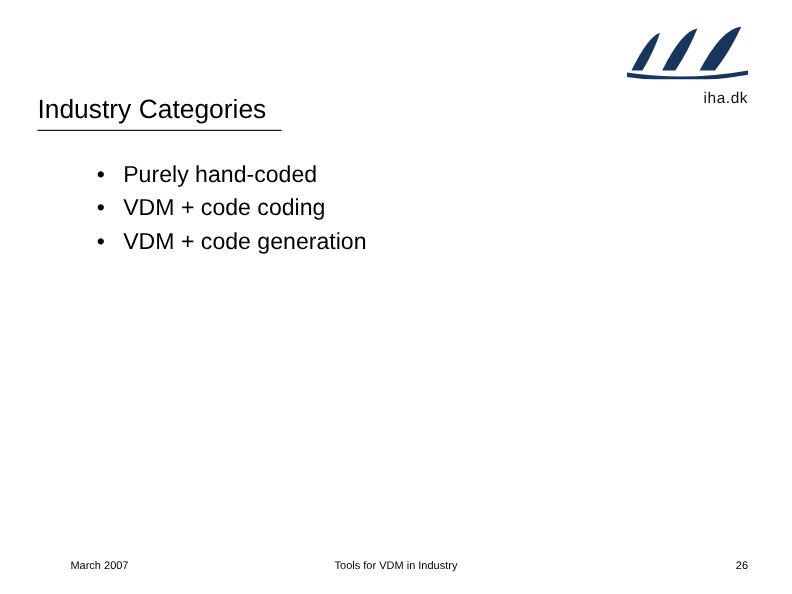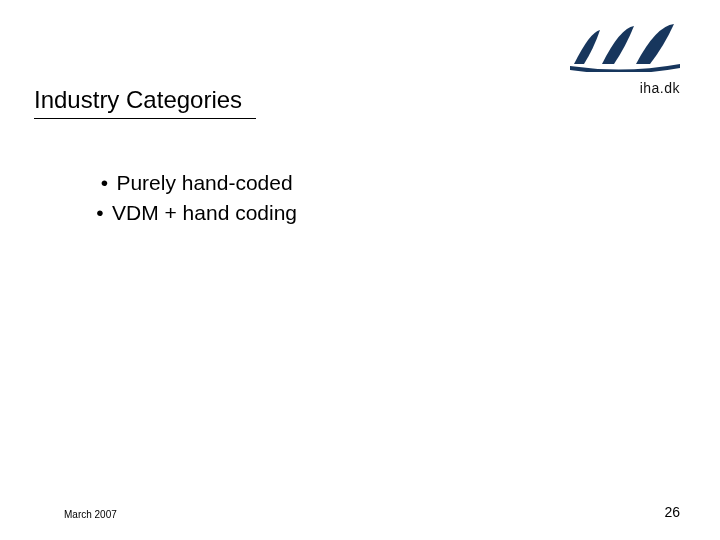--- a/index.html
+++ b/index.html
@@ -41,26 +41,25 @@
   .title-underline {
     position: absolute;
     top: 118px;
     left: 34px;
     width: 222px;
     height: 1px;
     background: #000;
   }
   .bullets {
     position: absolute;
-    top: 168px;
+    top: 144px;
     left: 88px;
     font-size: 21px;
     line-height: 1.45;
     color: #000;
-    text-align: center;
   }
   .bullets ul {
     margin: 0;
     padding: 0;
     list-style: none;
   }
   .bullets li::before {
     content: "•";
     display: inline-block;
     width: 24px;
@@ -80,21 +79,21 @@
     right: 0;
     bottom: 20px;
     text-align: center;
     font-size: 10px;
     color: #000;
   }
   .footer-right {
     position: absolute;
     right: 40px;
     bottom: 20px;
-    font-size: 14px;
+    font-size: 10px;
     color: #000;
   }
 </style>
 </head>
 <body>
 
 <div class="slide">
 
   <div class="logo">
     <svg width="110" height="48" viewBox="0 0 110 48">
@@ -105,20 +104,22 @@
     </svg>
     <div class="logo-text">iha.dk</div>
   </div>
 
   <div class="title">Industry Categories</div>
   <div class="title-underline"></div>
 
   <div class="bullets">
     <ul>
       <li>Purely hand-coded</li>
-      <li>VDM + hand coding</li>
+      <li>VDM + code coding</li>
+      <li>VDM + code generation</li>
     </ul>
   </div>
 
   <div class="footer-left">March 2007</div>
+  <div class="footer-center">Tools for VDM in Industry</div>
   <div class="footer-right">26</div>
 
 </div>
 
 </body></html>

